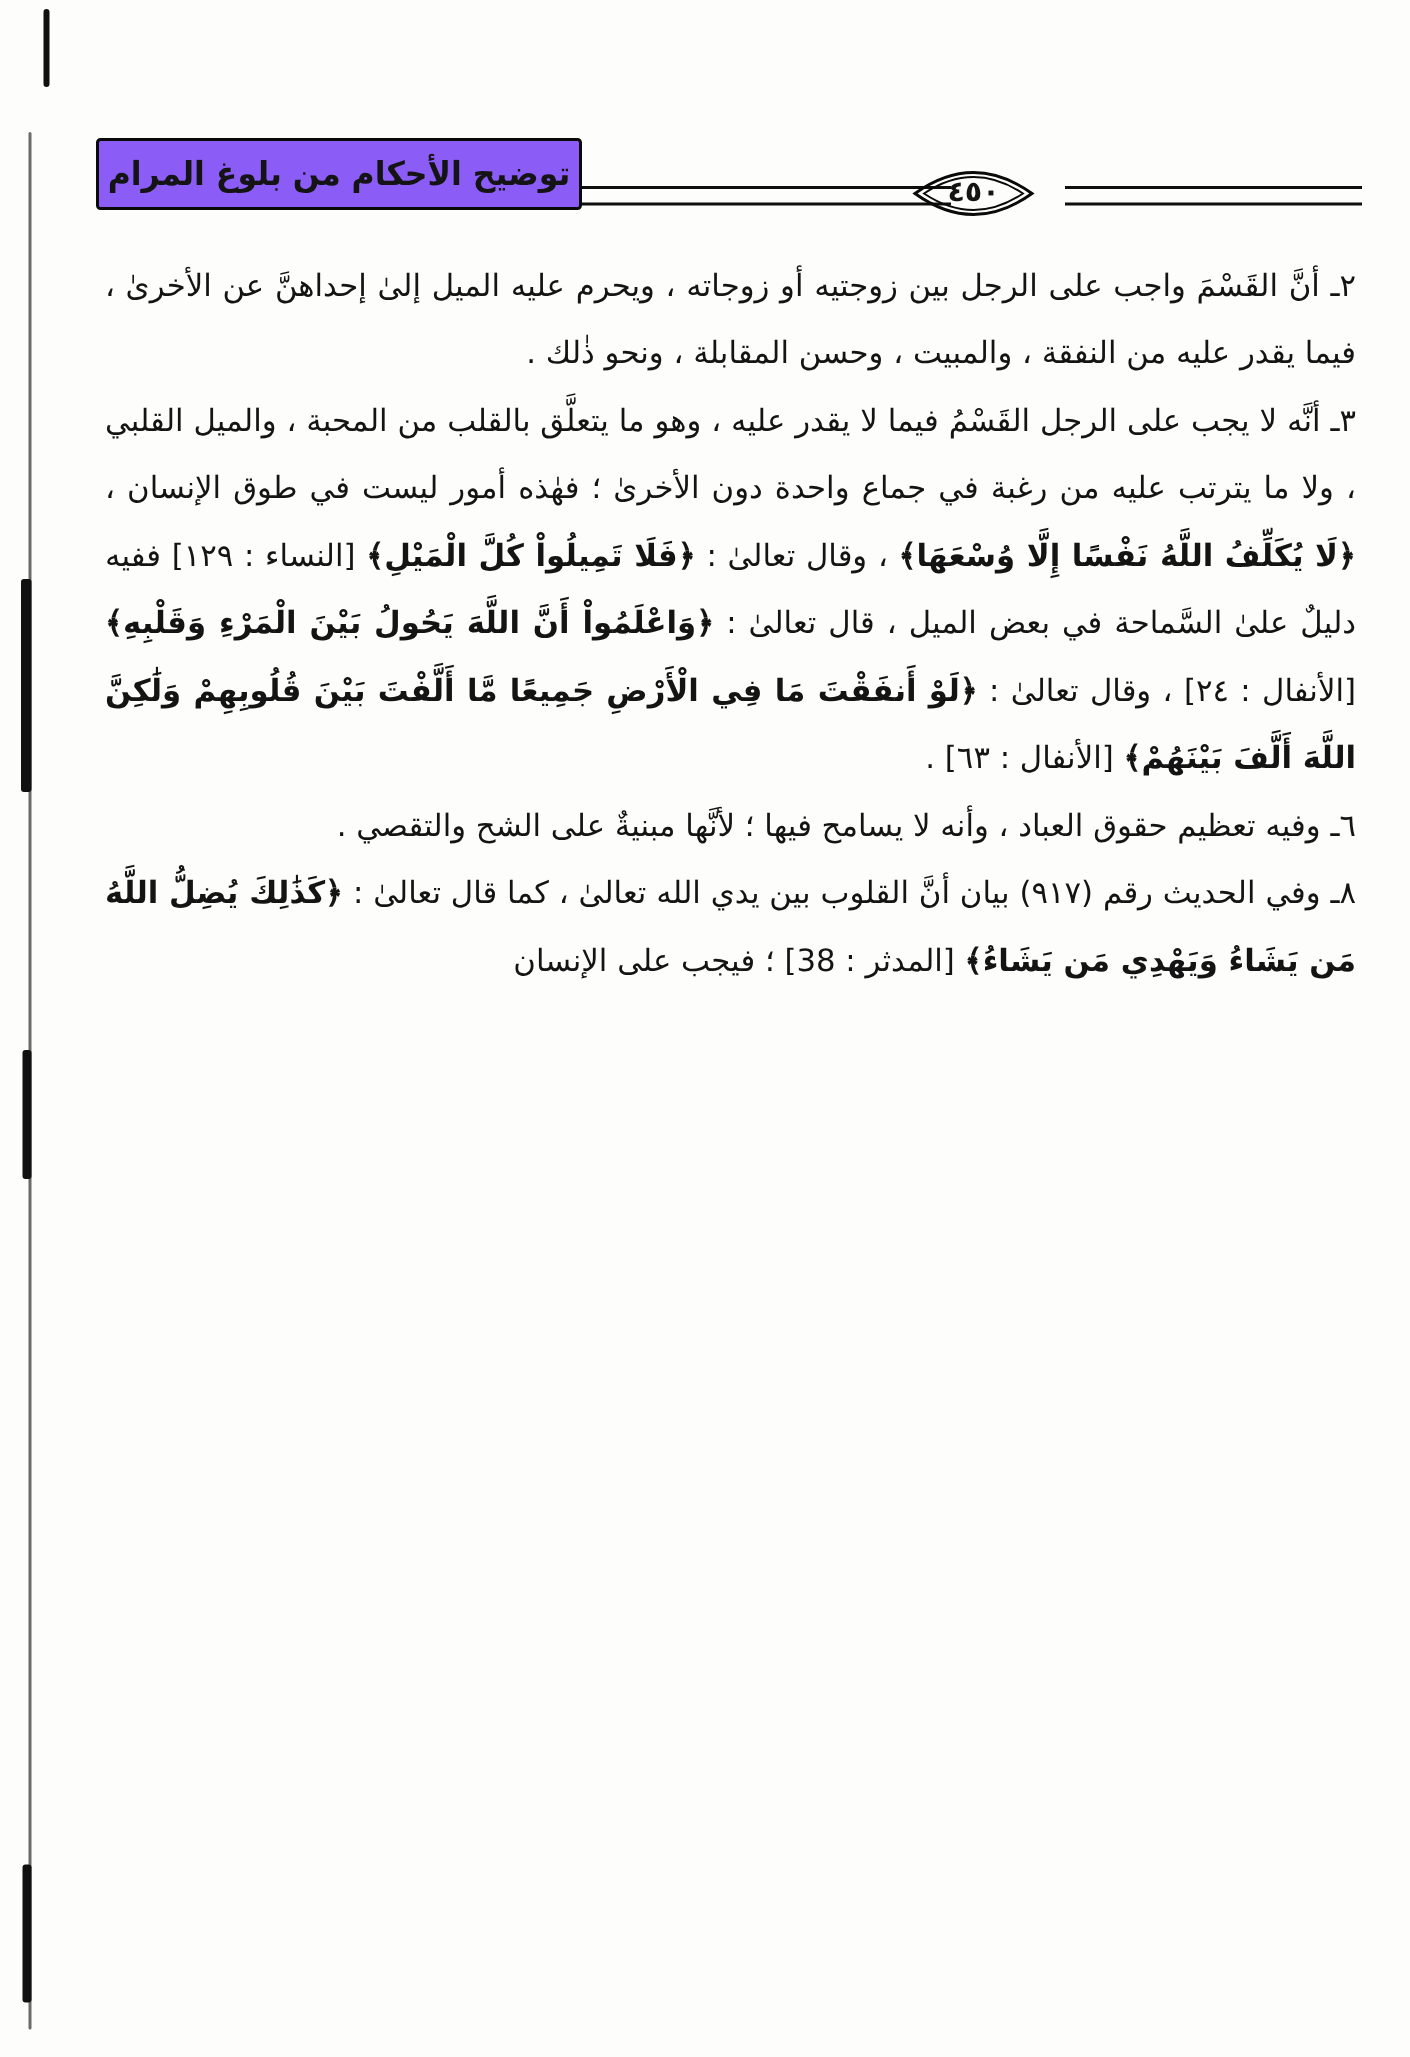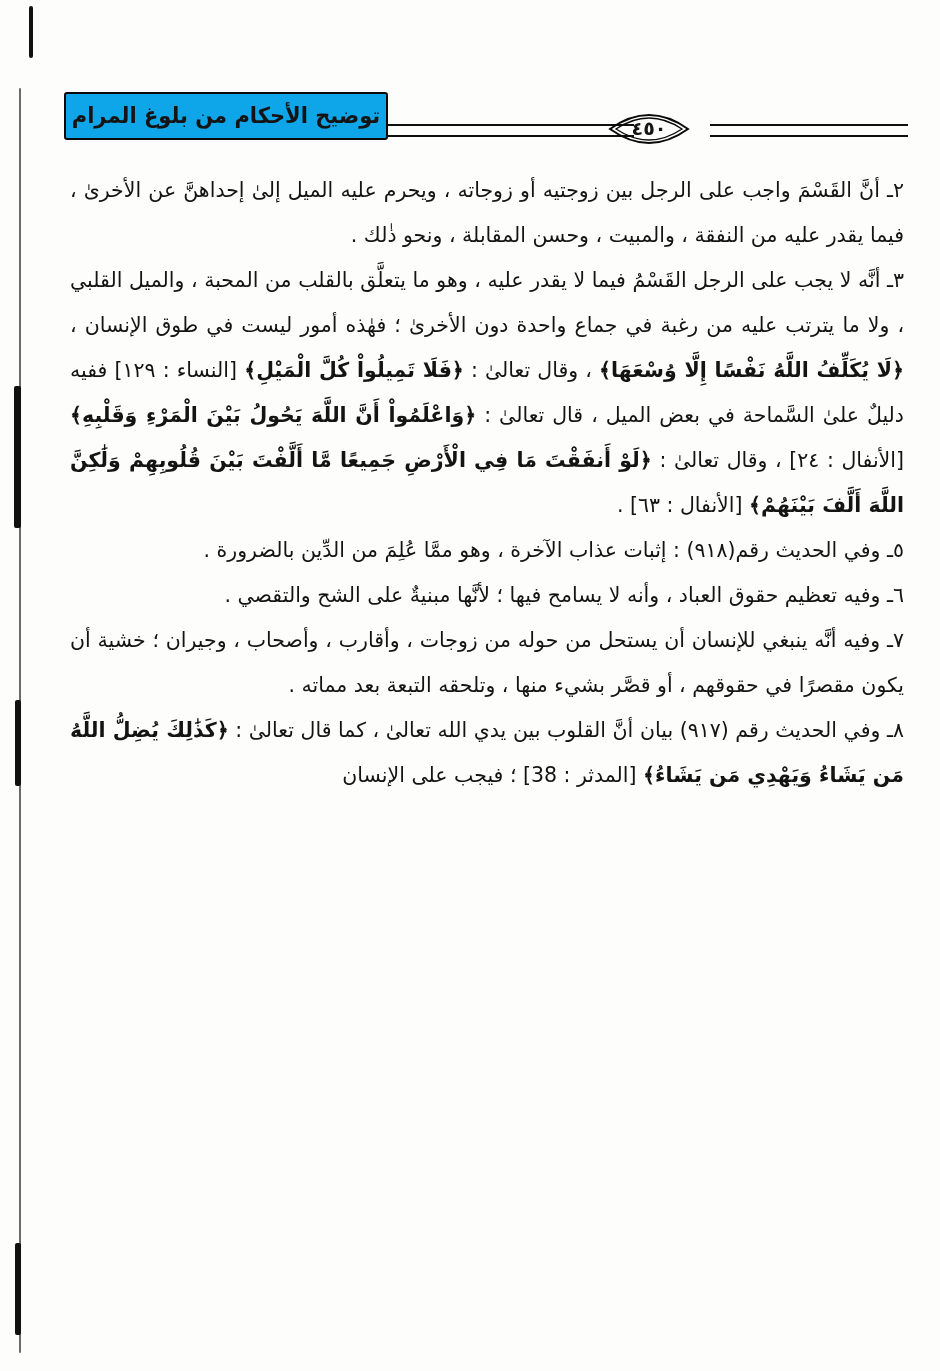--- a/index.html
+++ b/index.html
@@ -18,21 +18,21 @@
   .a-corner{left:29px;top:6px;width:4px;height:52px;}
   .a-thin{left:19px;top:88px;width:2px;height:1265px;background:#3a3a3a;opacity:.75;}
   .a-th1{left:14px;top:386px;width:7px;height:142px;}
   .a-th2{left:15px;top:700px;width:6px;height:86px;}
   .a-th3{left:15px;top:1243px;width:6px;height:92px;}
   
   .title-box{
     position:absolute;left:64px;top:92px;width:320px;height:44px;
     border:2.5px solid #0a0a0a;border-radius:3px;
     display:flex;align-items:center;justify-content:center;
-    background:#0ea5e9;z-index:2;text-align:center;
+    background:#8b5cf6;z-index:2;text-align:center;
   }
   .title-box .t{
     font-weight:bold;font-size:21px;letter-spacing:0;
     transform:scaleY(1.05);
   }
   .rule{
     position:absolute;top:124px;height:9px;
     border-top:2.5px solid #0f0f0f;border-bottom:2.5px solid #0f0f0f;
   }
   .rule-left{left:388px;width:246px;}
@@ -83,22 +83,20 @@
   </div>
 
   <div class="body-text">
 
 
     <p class="para"><span>٢ـ أنَّ القَسْمَ واجب على الرجل بين زوجتيه أو زوجاته ، ويحرم عليه الميل إلىٰ إحداهنَّ عن الأخرىٰ ، فيما يقدر عليه من النفقة ، والمبيت ، وحسن المقابلة ، ونحو ذٰلك .</span></p>
 
     <p class="para"><span>٣ـ أنَّه لا يجب على الرجل القَسْمُ فيما لا يقدر عليه ، وهو ما يتعلَّق بالقلب من المحبة ، والميل القلبي ، ولا ما يترتب عليه من رغبة في جماع واحدة دون الأخرىٰ ؛ فهٰذه أمور ليست في طوق الإنسان ، </span><span class="quran">﴿لَا يُكَلِّفُ اللَّهُ نَفْسًا إِلَّا وُسْعَهَا﴾</span><span> ، وقال تعالىٰ : </span><span class="quran">﴿فَلَا تَمِيلُواْ كُلَّ الْمَيْلِ﴾</span><span> [النساء : ١٢٩] ففيه دليلٌ علىٰ السَّماحة في بعض الميل ، قال تعالىٰ : </span><span class="quran">﴿وَاعْلَمُواْ أَنَّ اللَّهَ يَحُولُ بَيْنَ الْمَرْءِ وَقَلْبِهِ﴾</span><span> [الأنفال : ٢٤] ، وقال تعالىٰ : </span><span class="quran">﴿لَوْ أَنفَقْتَ مَا فِي الْأَرْضِ جَمِيعًا مَّا أَلَّفْتَ بَيْنَ قُلُوبِهِمْ وَلَٰكِنَّ اللَّهَ أَلَّفَ بَيْنَهُمْ﴾</span><span> [الأنفال : ٦٣] .</span></p>
 
 
-    <p class="para"><span>٥ـ وفي الحديث رقم(٩١٨) : إثبات عذاب الآخرة ، وهو ممَّا عُلِمَ من الدِّين بالضرورة .</span></p>
 
     <p class="para"><span>٦ـ وفيه تعظيم حقوق العباد ، وأنه لا يسامح فيها ؛ لأنَّها مبنيةٌ على الشح والتقصي .</span></p>
 
-    <p class="para"><span>٧ـ وفيه أنَّه ينبغي للإنسان أن يستحل من حوله من زوجات ، وأقارب ، وأصحاب ، وجيران ؛ خشية أن يكون مقصرًا في حقوقهم ، أو قصَّر بشيء منها ، وتلحقه التبعة بعد مماته .</span></p>
 
     <p class="para"><span>٨ـ وفي الحديث رقم (٩١٧) بيان أنَّ القلوب بين يدي الله تعالىٰ ، كما قال تعالىٰ : </span><span class="quran">﴿كَذَٰلِكَ يُضِلُّ اللَّهُ مَن يَشَاءُ وَيَهْدِي مَن يَشَاءُ﴾</span><span> [المدثر : 38] ؛ فيجب على الإنسان</span></p>
 
   </div>
 </div>
 
 </body></html>

